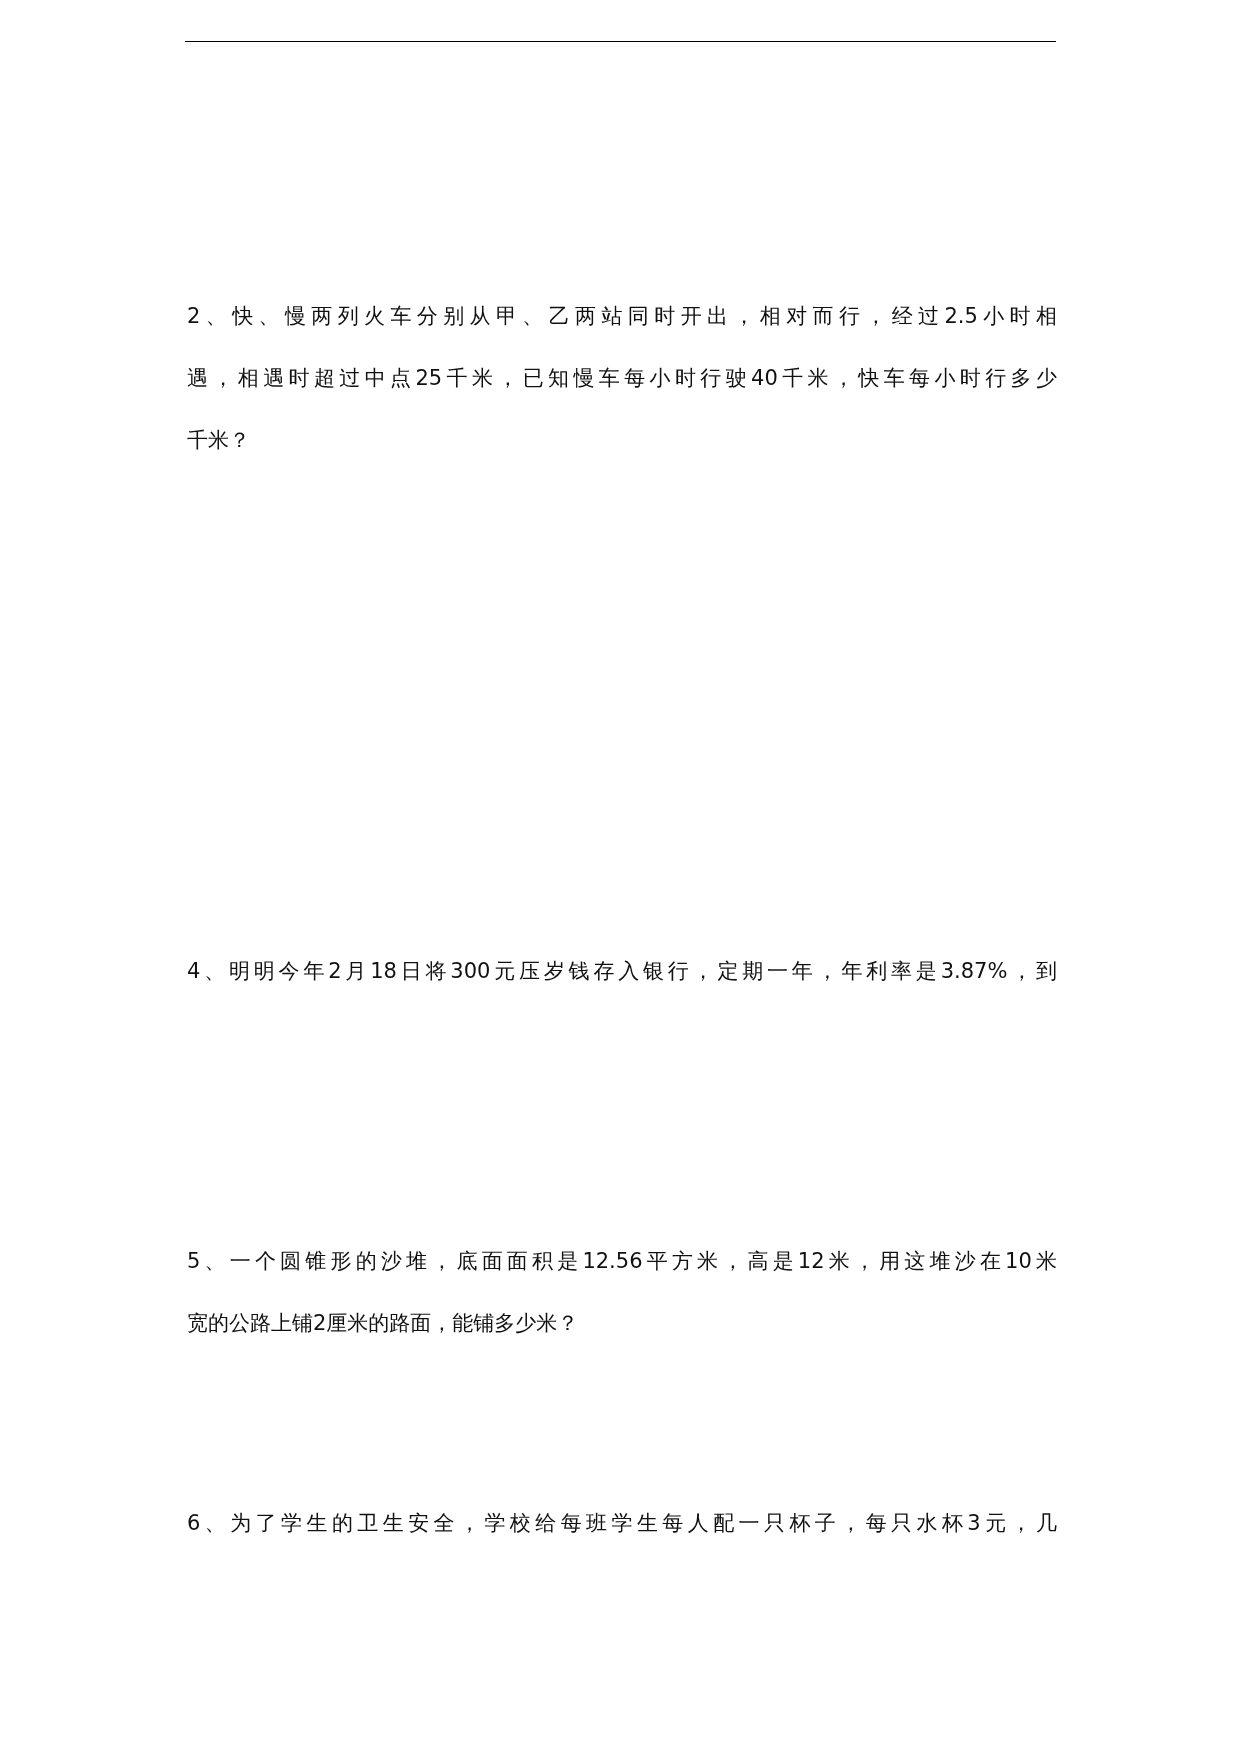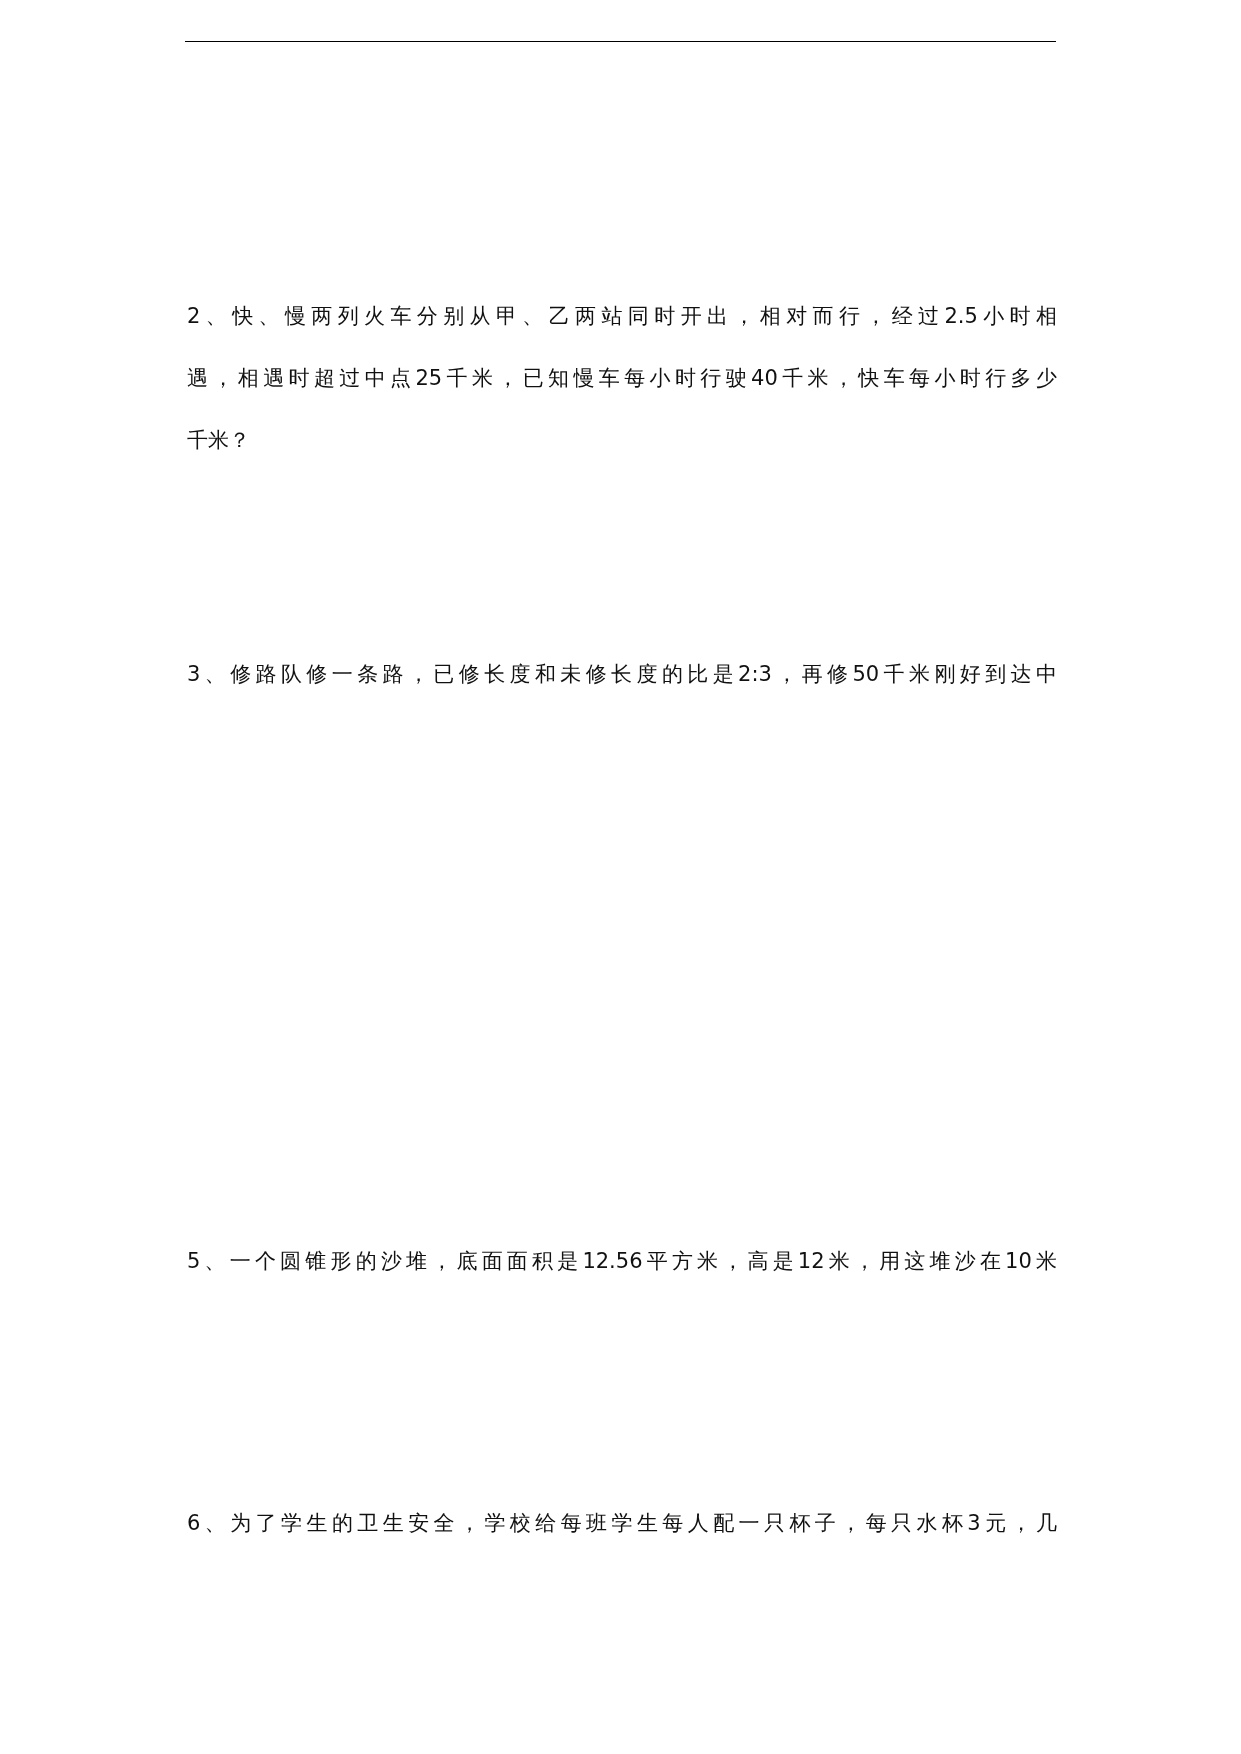--- a/index.html
+++ b/index.html
@@ -46,25 +46,26 @@
 
 <div class="header-rule"></div>
 
 <div class="problem" style="top:285px;">
   <span class="line">2、快、慢两列火车分别从甲、乙两站同时开出，相对而行，经过2.5小时相</span>
   <span class="line">遇，相遇时超过中点25千米，已知慢车每小时行驶40千米，快车每小时行多少</span>
   <span class="line last">千米？</span>
 </div>
 
 <div class="problem" style="top:643px;">
-  <span class="line">3、修路队修一条路，已修长度和未修长度的比是2:3，再修50千米刚好到达中</span>
 </div>
 
 <div class="problem" style="top:940px;">
+  <span class="line">4、明明今年2月18日将300元压岁钱存入银行，定期一年，年利率是3.87%，到</span>
 </div>
 
 <div class="problem" style="top:1230px;">
   <span class="line">5、一个圆锥形的沙堆，底面面积是12.56平方米，高是12米，用这堆沙在10米</span>
+  <span class="line last">宽的公路上铺2厘米的路面，能铺多少米？</span>
 </div>
 
 <div class="problem" style="top:1492px;">
   <span class="line">6、为了学生的卫生安全，学校给每班学生每人配一只杯子，每只水杯3元，几</span>
 </div>
 
 </body></html>

